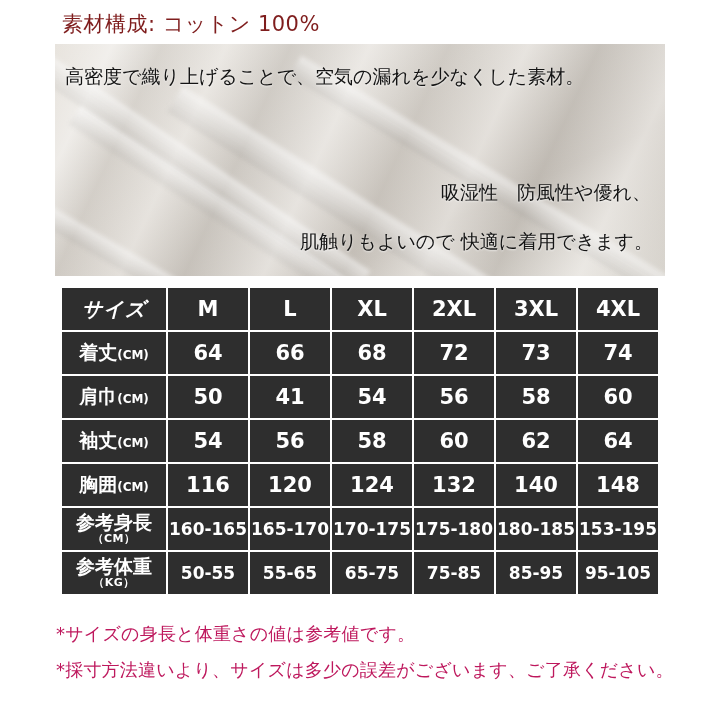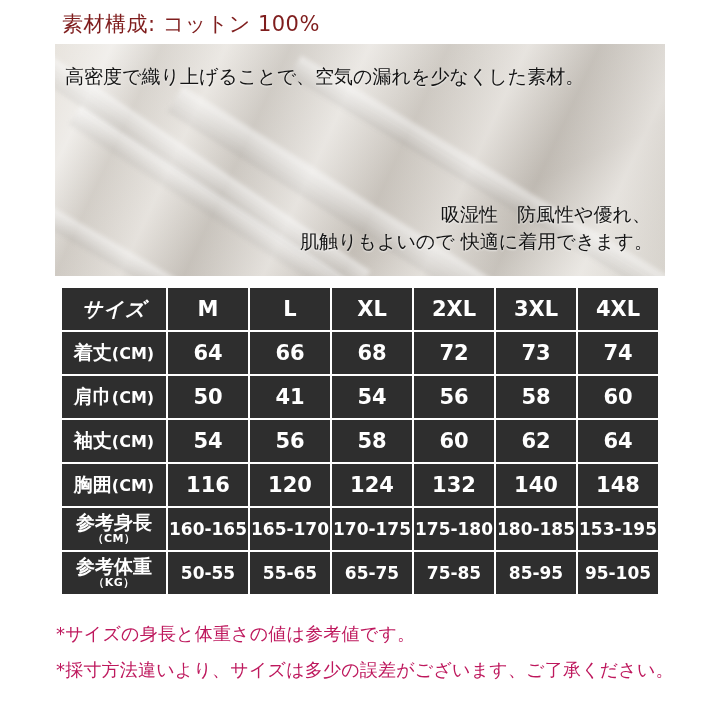--- a/index.html
+++ b/index.html
@@ -66,21 +66,21 @@
     filter: blur(2px);
   }
   .photo-text {
     position: absolute;
     color: #141414;
     font-size: 19px;
     white-space: nowrap;
     text-shadow: 0 1px 2px rgba(255,255,255,0.7);
   }
   .pt-1 { left: 10px; top: 20px; }
-  .pt-2 { right: 14px; top: 158px; }
+  .pt-2 { right: 14px; top: 136px; }
   .pt-3 { right: 12px; top: 185px; }
 
   
   .table-wrap {
     position: absolute;
     left: 60px;
     top: 286px;
     width: 600px;
   }
   table.size-table {
@@ -105,21 +105,21 @@
     font-style: italic;
   }
   .hdr-size {
     font-size: 21px;
   }
   .row-label {
     font-size: 19px;
     line-height: 1.05;
   }
   .row-label .unit {
-    font-size: 16px;
+    font-size: 12px;
     font-weight: bold;
   }
   .row-label .unit-block {
     display: block;
     font-size: 11px;
     letter-spacing: 0.5px;
   }
   .cell-val {
     font-size: 21px;
   }

